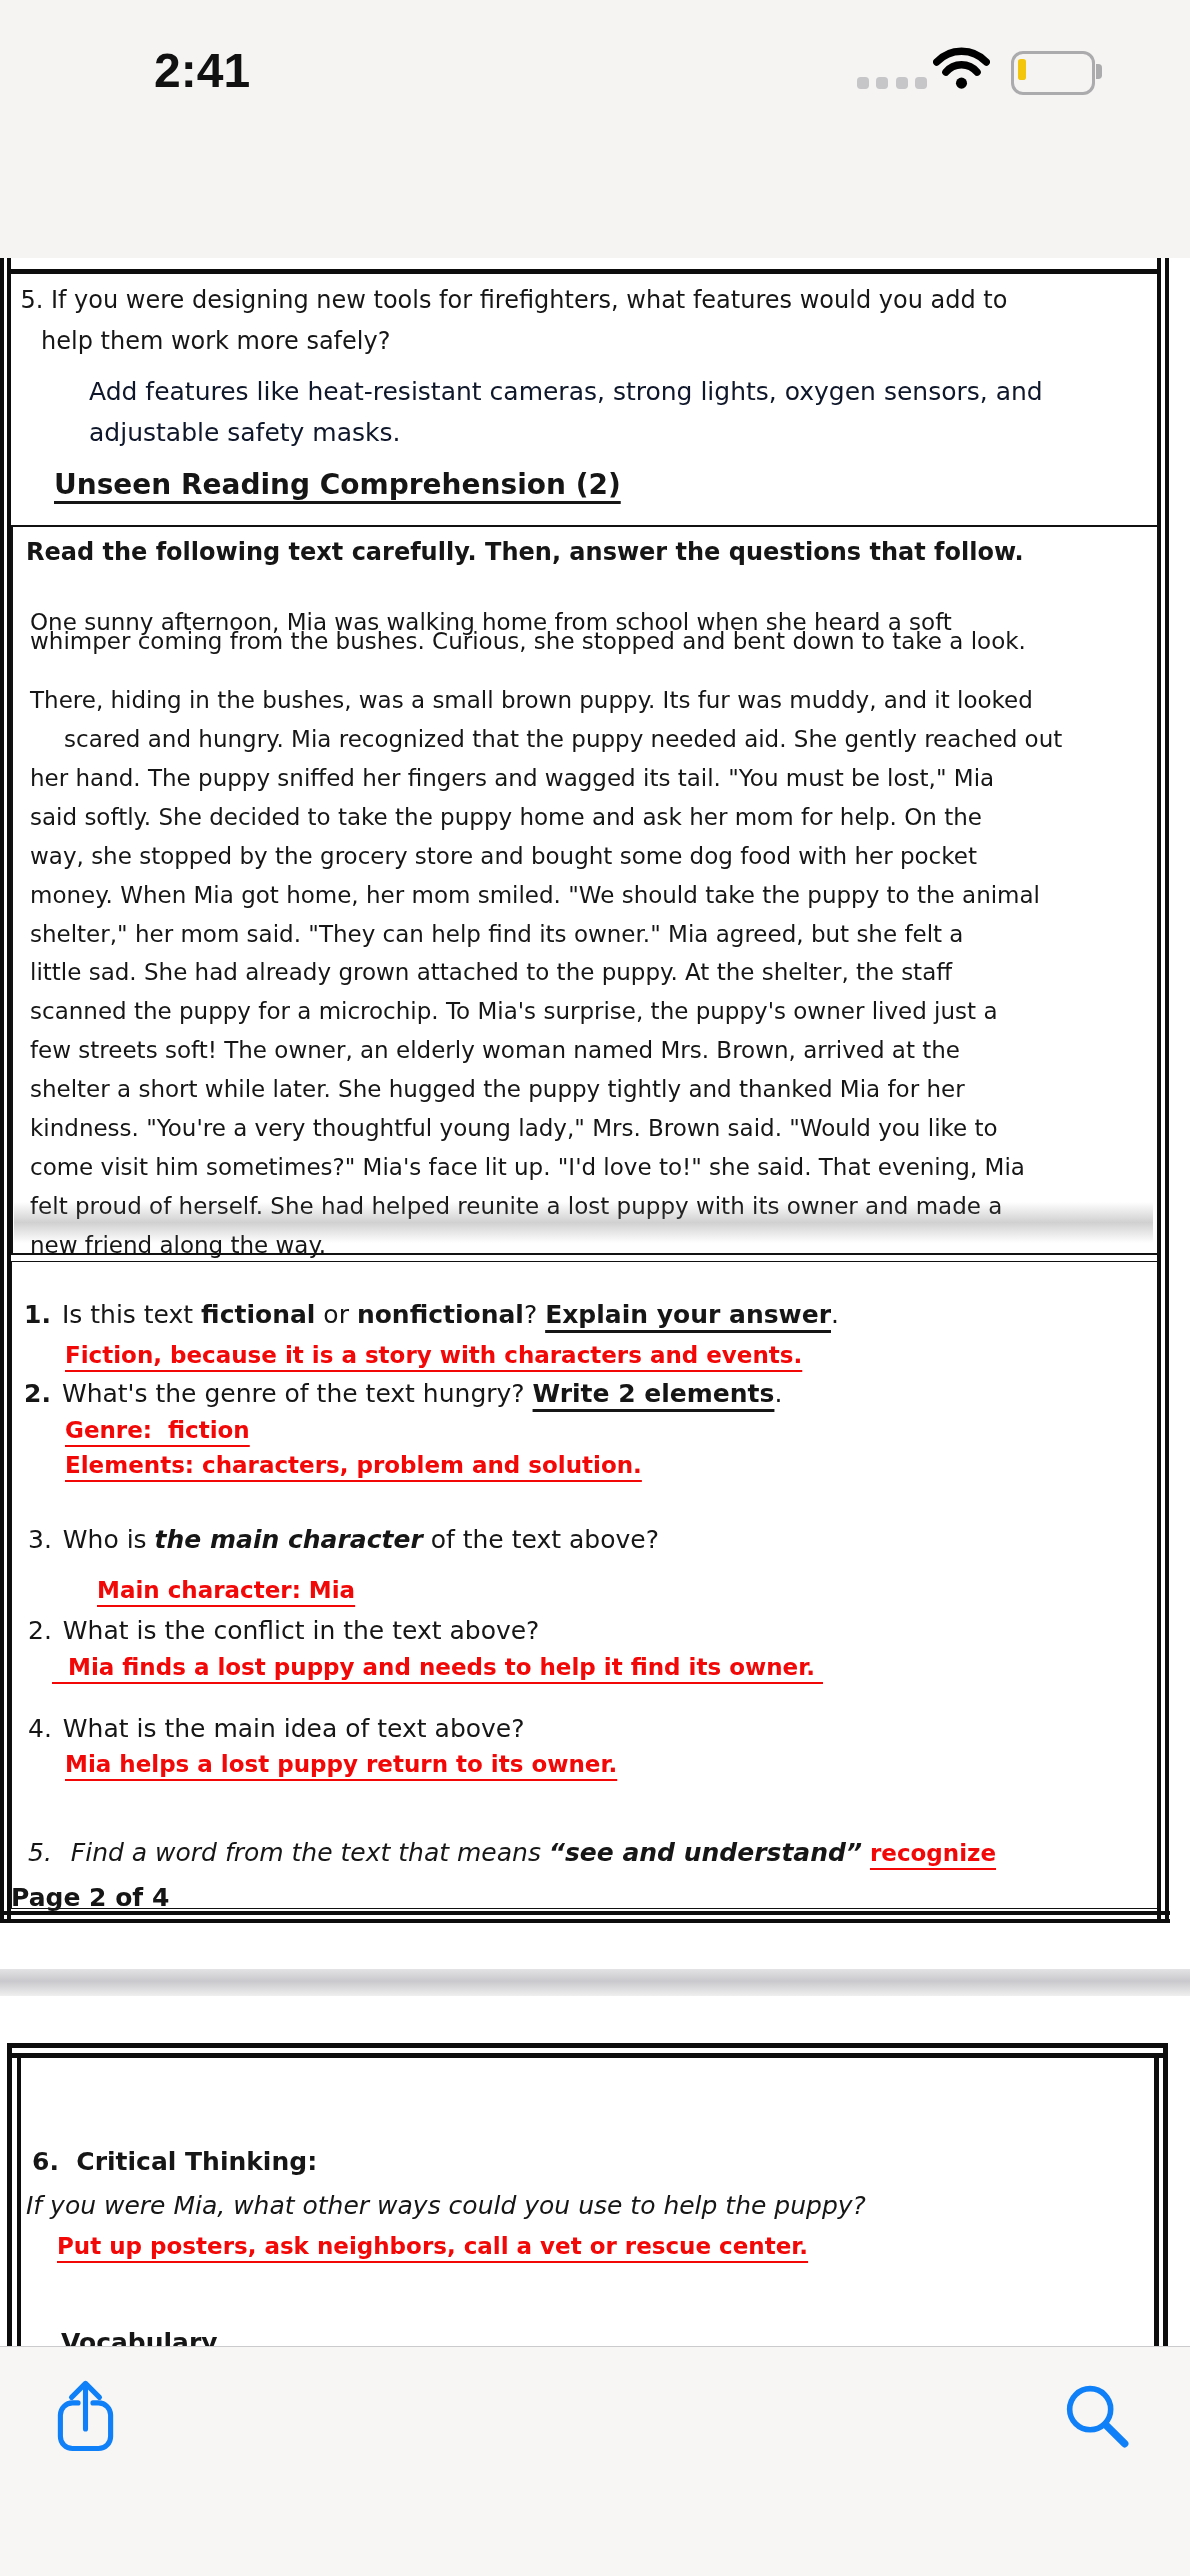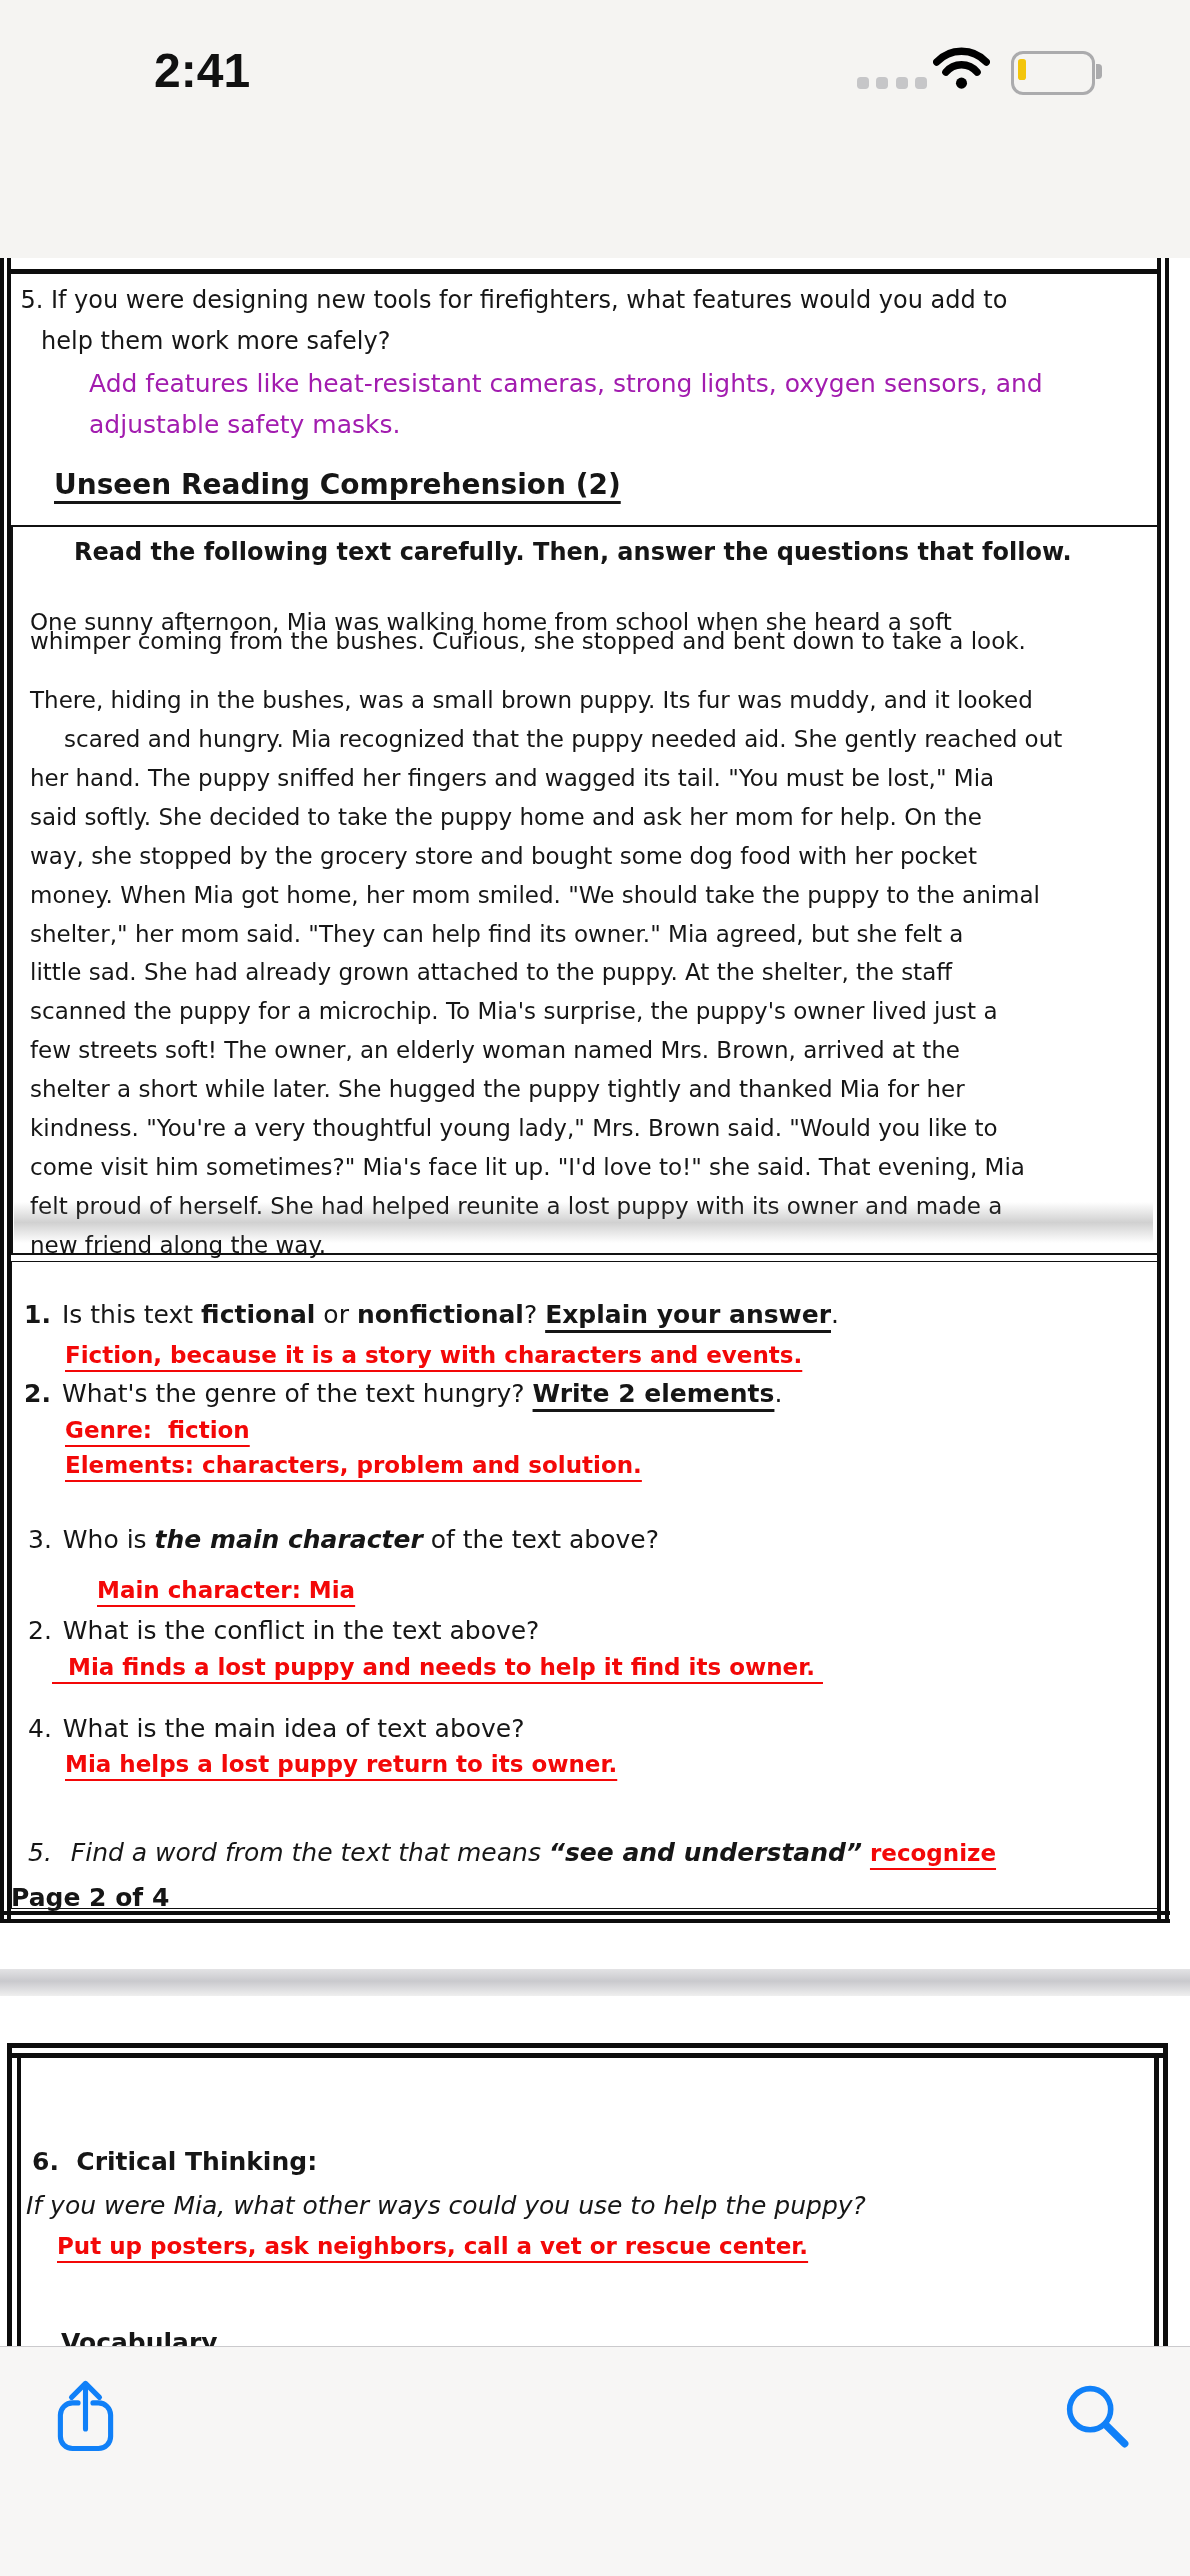--- a/index.html
+++ b/index.html
@@ -30,21 +30,21 @@
   .vline{position:absolute;background:#0d0d0d;width:3.7px;}
   .hline{position:absolute;background:#0d0d0d;height:3.7px;}
   .box{position:absolute;border:2.8px solid #111;background:transparent;}
 
   .fs26{font-size:24px;} .fs27{font-size:25px;} .fs25{font-size:23px;}
   .bold{font-weight:700;}
   .bu{font-weight:700;text-decoration:underline;text-decoration-thickness:2.8px;text-underline-offset:6.5px;}
   .bi{font-weight:700;font-style:italic;}
   .it{font-style:italic;}
   .num{padding-right:11px;}
-  .red-plain{color:#a21caf;font-weight:500;}
+  .red-plain{color:#0f172a;font-weight:500;margin-top:8px;}
   .red{color:#f30808;font-weight:600;text-decoration:underline;text-decoration-thickness:2.3px;text-underline-offset:7.4px;
        text-decoration-color:#f30808;}
   .h1{font-weight:700;font-size:28px;text-decoration:underline;text-decoration-thickness:3.2px;text-underline-offset:7.4px;}
   .story-line{position:absolute;white-space:pre;font-size:23px;line-height:39px;}
   .shadow-band{position:absolute;pointer-events:none;
        background:linear-gradient(180deg,rgba(0,0,0,0) 0%,rgba(110,110,110,0.32) 50%,rgba(0,0,0,0) 100%);}
   .page-gap{position:absolute;left:0;width:1191px;
        background:linear-gradient(180deg,#e3e3e5 0%,#c9c9cd 45%,#efefef 100%);}
 
   
@@ -94,21 +94,21 @@
     <div class="hline" style="left:11px;top:11px;width:1147px;height:4.6px;"></div>
 
     <span class="t wk fs26" style="left:20.4px;top:28px;">5. If you were designing new tools for firefighters, what features would you add to</span>
     <span class="t wk fs26" style="left:41px;top:69px;">help them work more safely?</span>
     <span class="t wk fs27 red-plain" style="left:89px;top:111px;">Add features like heat-resistant cameras, strong lights, oxygen sensors, and</span>
     <span class="t wk fs27 red-plain" style="left:89px;top:152px;">adjustable safety masks.</span>
 
     <span class="t wk h1" style="left:54px;top:210px;">Unseen Reading Comprehension (2)</span>
 
     <div class="box" style="left:11px;top:267px;width:1144px;height:726px;"></div>
-    <span class="t wk fs26 bold" style="left:26px;top:280px;margin-left:48px;">Read the following text carefully. Then, answer the questions that follow.</span>
+    <span class="t wk fs26 bold" style="left:26px;top:280px;">Read the following text carefully. Then, answer the questions that follow.</span>
     <span class="story-line wk" style="left:30px;top:345px;">One sunny afternoon, Mia was walking home from school when she heard a soft</span>
     <span class="story-line wk" style="left:30px;top:364px;">whimper coming from the bushes. Curious, she stopped and bent down to take a look.</span>
     <span class="story-line wk" style="left:30px;top:423px;">There, hiding in the bushes, was a small brown puppy. Its fur was muddy, and it looked</span>
     <span class="story-line wk" style="left:24px;top:462px;margin-left:40px;">scared and hungry. Mia recognized that the puppy needed aid. She gently reached out</span>
     <span class="story-line wk" style="left:30px;top:501px;">her hand. The puppy sniffed her fingers and wagged its tail. "You must be lost," Mia</span>
     <span class="story-line wk" style="left:30px;top:540px;">said softly. She decided to take the puppy home and ask her mom for help. On the</span>
     <span class="story-line wk" style="left:30px;top:579px;">way, she stopped by the grocery store and bought some dog food with her pocket</span>
     <span class="story-line wk" style="left:30px;top:618px;">money. When Mia got home, her mom smiled. "We should take the puppy to the animal</span>
     <span class="story-line wk" style="left:30px;top:657px;">shelter," her mom said. "They can help find its owner." Mia agreed, but she felt a</span>
     <span class="story-line wk" style="left:30px;top:695px;">little sad. She had already grown attached to the puppy. At the shelter, the staff</span>

